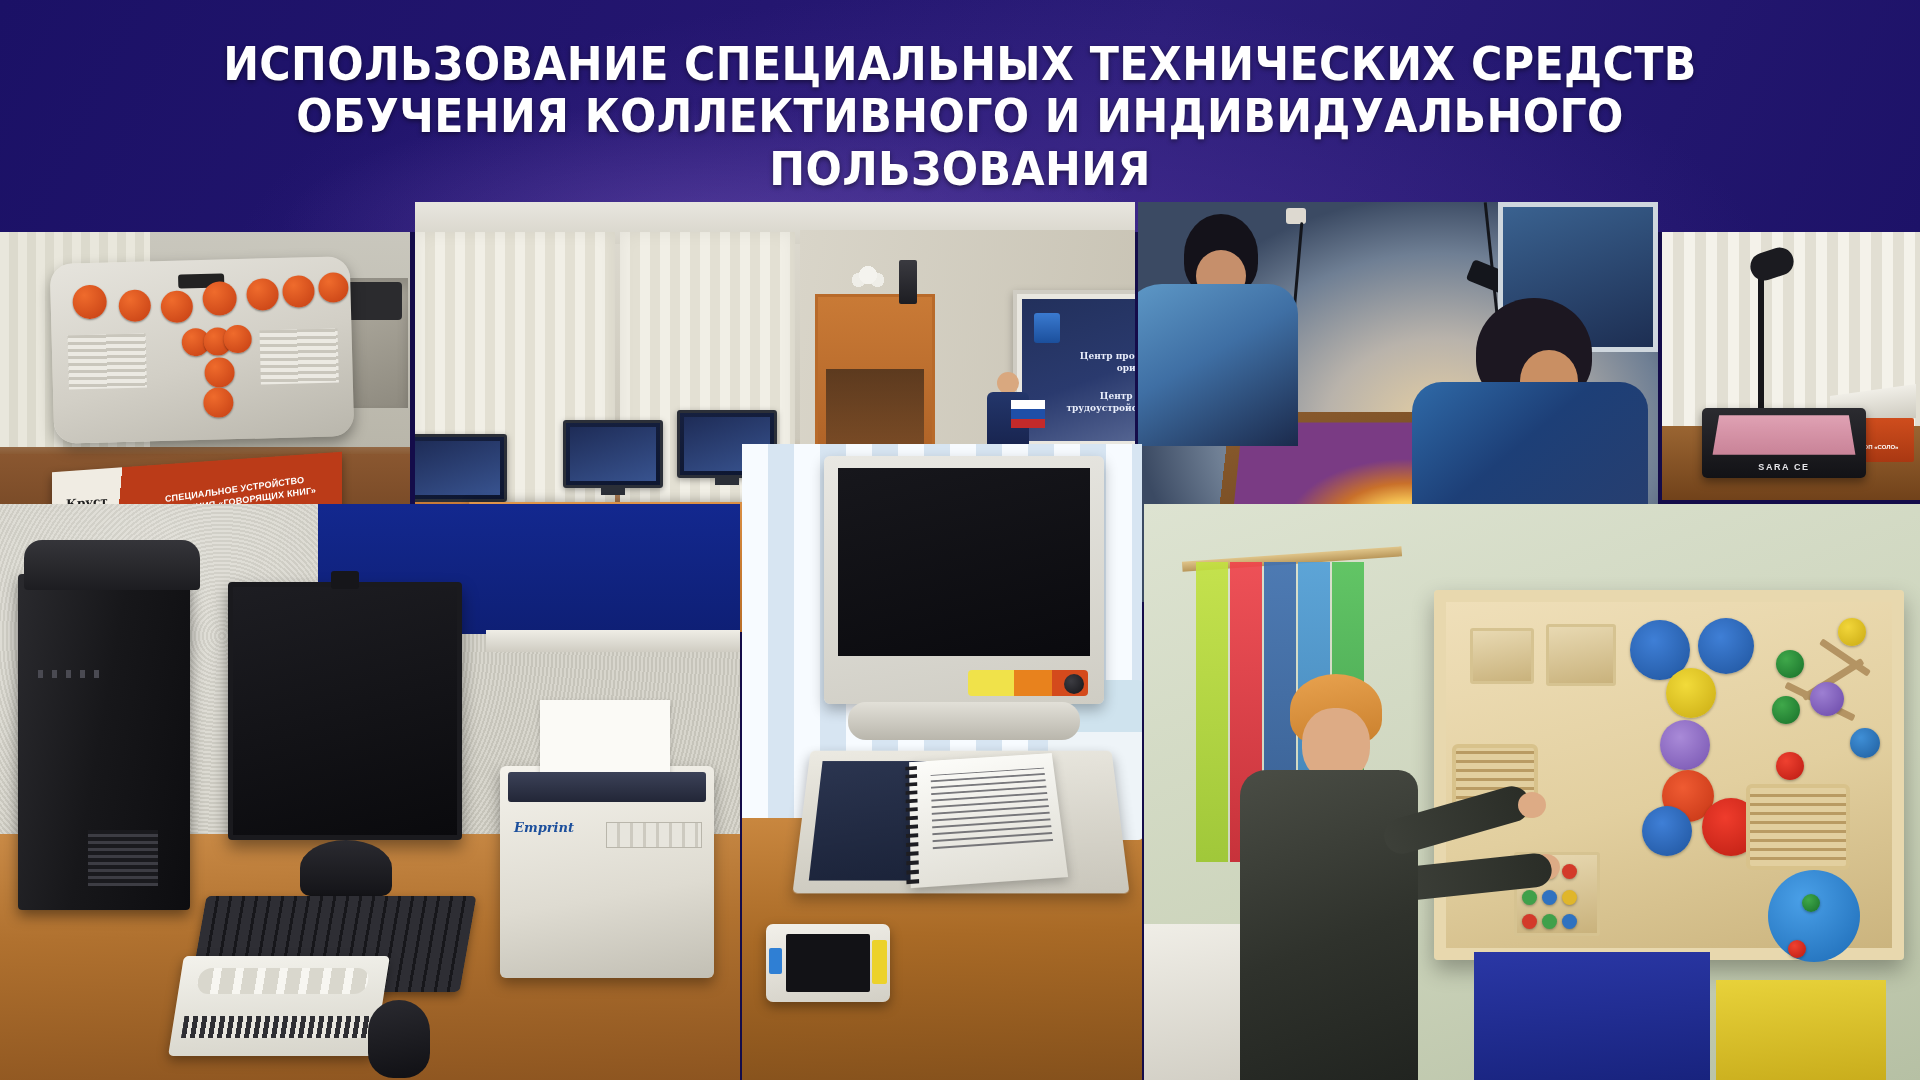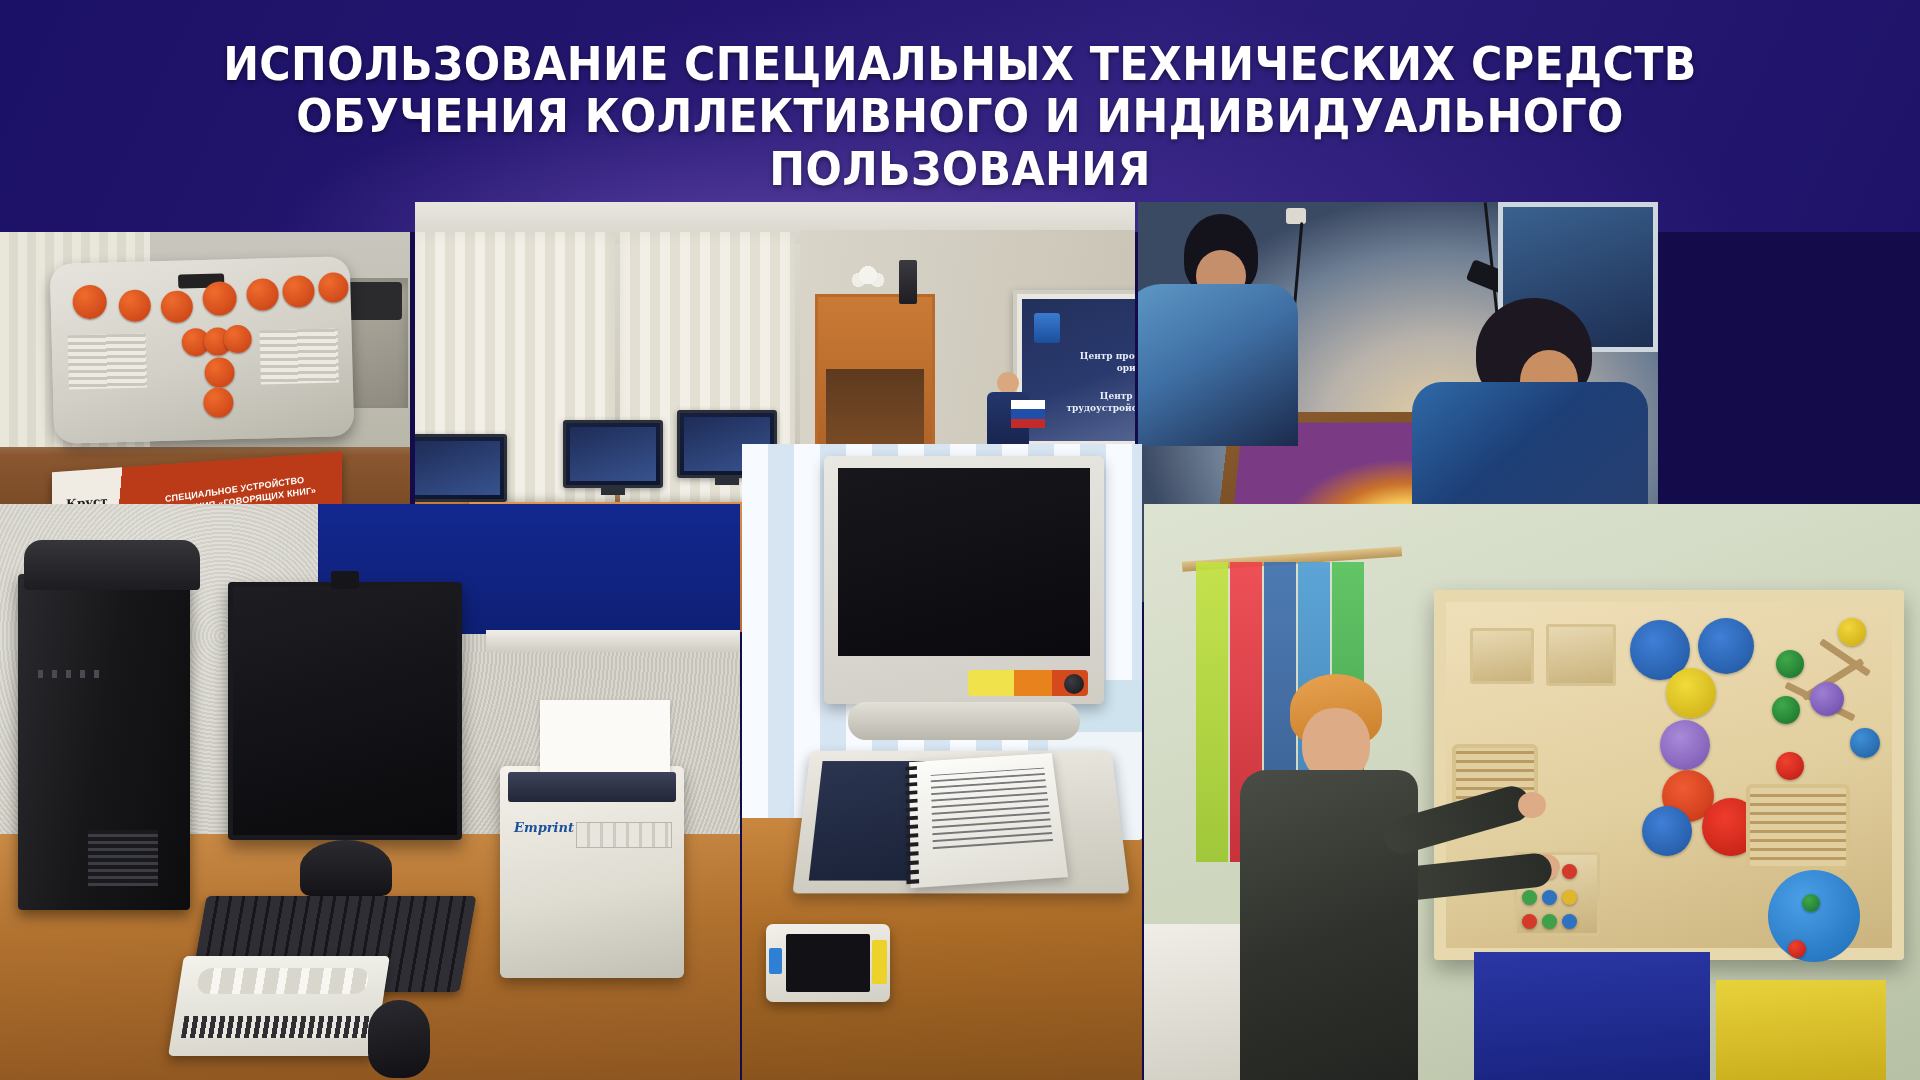--- a/index.html
+++ b/index.html
@@ -247,21 +247,21 @@
   .p5 .braille { position:absolute; left:176px; top:452px; width:206px; height:100px;
         background:linear-gradient(175deg,#f3f2ec,#d6d4ca); border-radius:5px;
         transform:skewX(-9deg); box-shadow:0 5px 12px rgba(0,0,0,.35); }
   .p5 .braille .cells { position:absolute; left:10px; bottom:18px; right:10px; height:22px;
         background:repeating-linear-gradient(90deg,#2e2e33 0 5px,#e8e6df 5px 9px); }
   .p5 .braille .keys { position:absolute; left:18px; top:12px; right:18px; height:26px;
         background:repeating-linear-gradient(90deg,#d9d7cd 0 14px,#f7f6f1 14px 22px);
         border-radius:12px; }
   .p5 .mouse { position:absolute; left:368px; top:496px; width:62px; height:78px;
         background:linear-gradient(170deg,#2a2a30,#101014); border-radius:32px 32px 26px 26px; }
-  .p5 .embosser { position:absolute; left:500px; top:262px; width:184px; height:212px;
+  .p5 .embosser { position:absolute; left:500px; top:262px; width:214px; height:212px;
         background:linear-gradient(170deg,#f4f2eb 0%,#dedbd1 60%,#c2bfb4 100%);
         border-radius:6px; box-shadow:0 6px 14px rgba(0,0,0,.35); }
   .p5 .embosser .paper { position:absolute; left:40px; top:-66px; width:130px; height:82px;
         background:#fbfaf6; box-shadow:0 2px 5px rgba(0,0,0,.2); }
   .p5 .embosser .slot { position:absolute; left:8px; top:6px; right:8px; height:30px;
         background:linear-gradient(180deg,#3c4258,#222637); border-radius:3px; }
   .p5 .embosser .brand { position:absolute; left:14px; top:54px; font-size:13px;
         font-weight:700; color:#1c4f9c; font-family:"DejaVu Serif", serif; font-style:italic; }
   .p5 .embosser .pad { position:absolute; right:12px; top:56px; width:96px; height:26px;
         background:repeating-linear-gradient(90deg,#e7e5dd 0 10px,#cdcac0 10px 13px);
@@ -483,20 +483,34 @@
       <div class="face"></div>
       <div class="top"></div>
     </div>
     <div class="girl">
       <div class="hair"></div>
       <div class="face"></div>
       <div class="top"></div>
     </div>
   </div>
 
+  <div class="photo p4">
+    <div class="blind"></div>
+    <div class="desk"></div>
+    <div class="wbox"></div>
+    <div class="obox">
+      <span>ТФП «СОЛО»</span>
+    </div>
+    <div class="pole"></div>
+    <div class="cam"></div>
+    <div class="base">
+      <div class="label">SARA CE</div>
+    </div>
+    <div class="page"></div>
+  </div>
 
   <div class="photo p5">
     <div class="wall"></div>
     <div class="blueboard"></div>
     <div class="shelf"></div>
     <div class="desk"></div>
 
     <div class="tower">
       <div class="cloth"></div>
       <div class="leds"></div>

